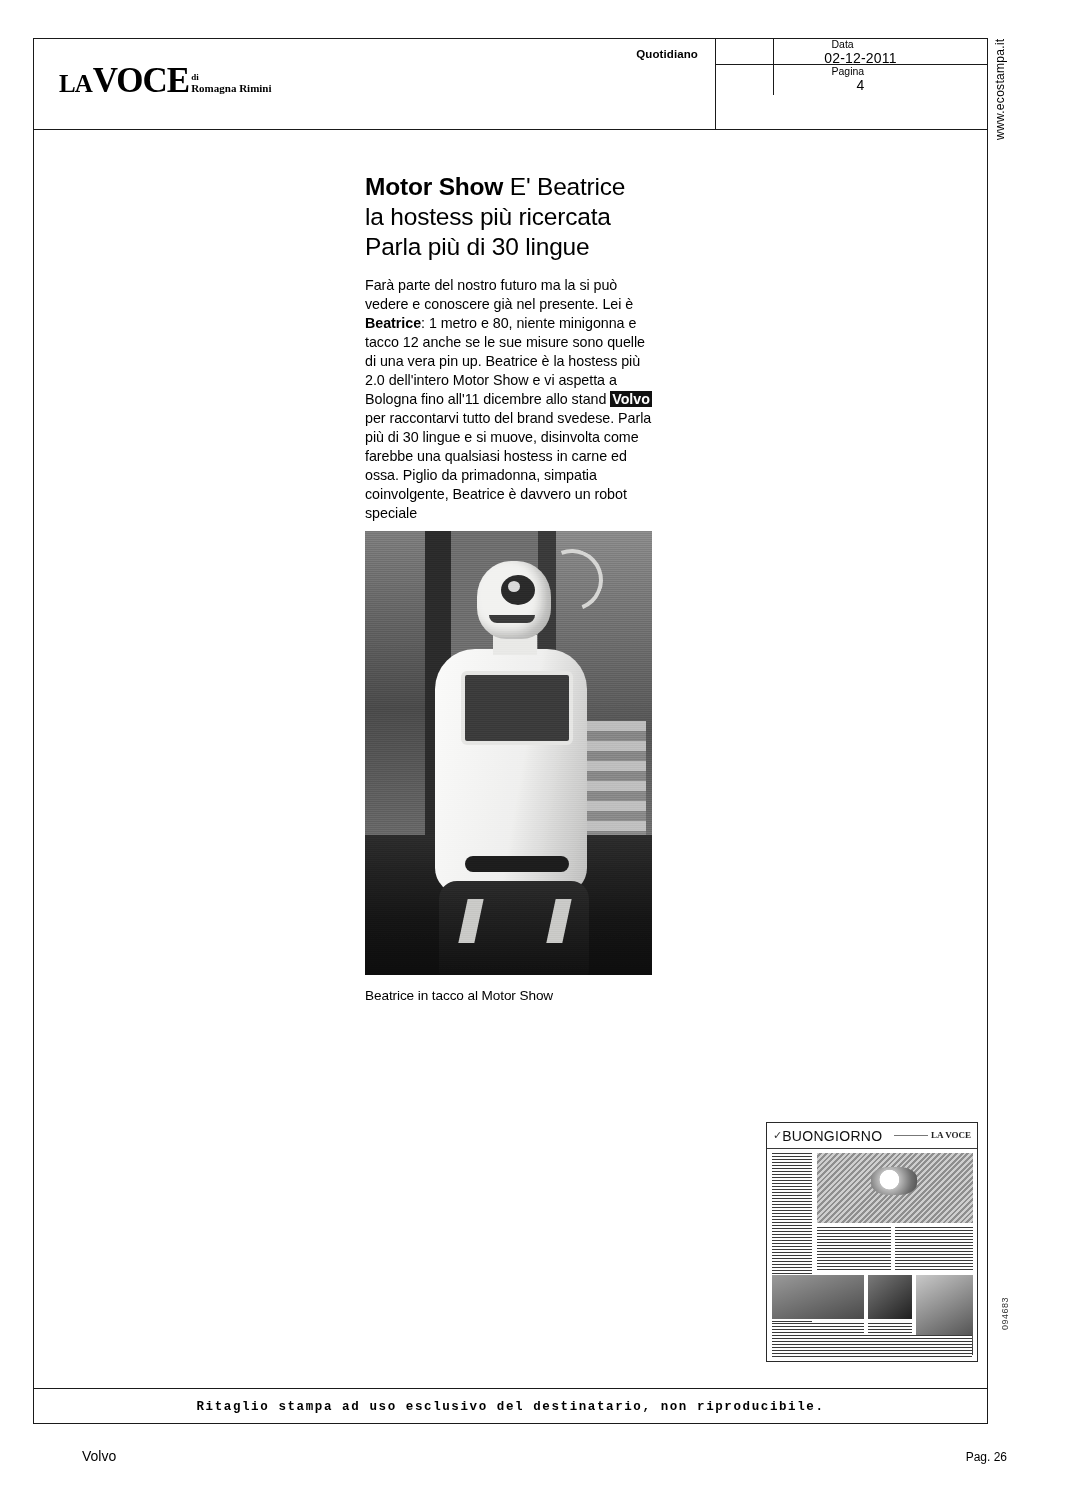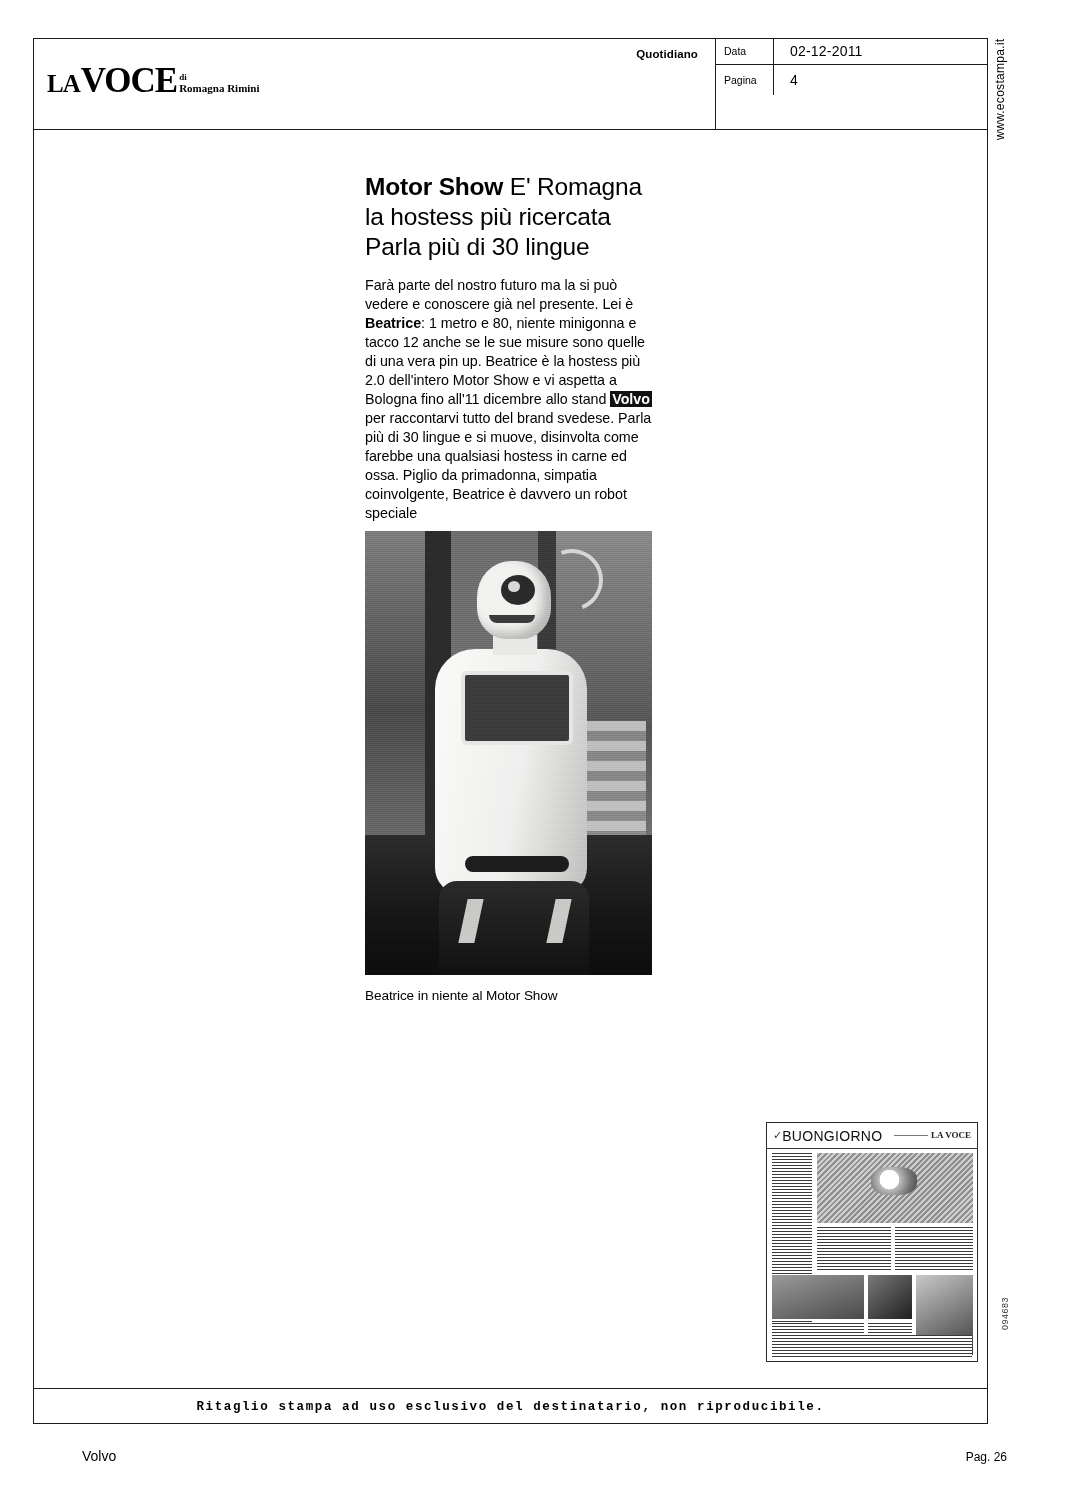--- a/index.html
+++ b/index.html
@@ -39,21 +39,21 @@
     position: absolute;
     left: 33px;
     top: 38px;
     width: 955px;
     height: 92px;
     box-sizing: border-box;
     border-bottom: 1px solid #1a1a1a;
   }
   .logo-wrap {
     position: absolute;
-    left: 14px;
+    left: 26px;
     top: 28px;
     display: flex;
     align-items: flex-end;
   }
   .logo-la {
     font-family: "Liberation Serif", serif;
     font-weight: bold;
     font-size: 25px;
     letter-spacing: -1px;
     line-height: 1;
@@ -104,20 +104,21 @@
     border-left: 1px solid #1a1a1a;
     box-sizing: border-box;
   }
   .meta-row {
     position: relative;
     height: 27px;
     display: flex;
     align-items: center;
     border-bottom: 1px solid #1a1a1a;
     box-sizing: border-box;
+    flex-direction: column;
   }
   .meta-row:last-child { border-bottom: none; height: 30px;}
   .meta-label {
     width: 57px;
     padding-left: 8px;
     font-size: 10.5px;
     box-sizing: border-box;
   }
   .meta-val {
     font-size: 14px;
@@ -428,21 +429,21 @@
         <span class="meta-val">4</span>
       </div>
     </div>
   </div>
 
   <div class="side-url">www.ecostampa.it</div>
   <div class="side-code">094683</div>
 
   <div class="article">
     <h1 class="headline">
-      <span class="kicker">Motor Show</span><span> E' Romagna</span><br>
+      <span class="kicker">Motor Show</span><span> E' Beatrice</span><br>
       <span>la hostess più ricercata</span><br>
       <span>Parla più di 30 lingue</span>
     </h1>
     <div class="body-text">
       <span>Farà parte del nostro futuro ma la si può vedere e conoscere già nel presente. Lei è </span><b>Beatrice</b><span>: 1 metro e 80, niente minigonna e tacco 12 anche se le sue misure sono quelle di una vera pin up. Beatrice è la hostess più 2.0 dell'intero Motor Show e vi aspetta a Bologna fino all'11 dicembre allo stand </span><span class="hl">Volvo</span><span> per raccontarvi tutto del brand svedese. Parla più di 30 lingue e si muove, disinvolta come farebbe una qualsiasi hostess in carne ed ossa. Piglio da primadonna, simpatia coinvolgente, Beatrice è davvero un robot speciale</span>
     </div>
   </div>
 
   <div class="photo">
     <div class="bg-left"></div>
@@ -458,21 +459,21 @@
     <div class="head"></div>
     <div class="eye"></div>
     <div class="mouth"></div>
     <div class="slot"></div>
     <div class="base"></div>
     <div class="stripe-a"></div>
     <div class="stripe-b"></div>
     <div class="grain"></div>
   </div>
 
-  <div class="caption">Beatrice in niente al Motor Show</div>
+  <div class="caption">Beatrice in tacco al Motor Show</div>
 
   <div class="thumb">
     <div class="thumb-head">
       <span class="thumb-check">✓</span>
       <span class="thumb-title">BUONGIORNO</span>
       <span class="thumb-logo"><span class="rule"></span><span>LA VOCE</span></span>
     </div>
     <div class="thumb-body">
       <div class="tcol c1"></div>
       <div class="timg sky"></div>

